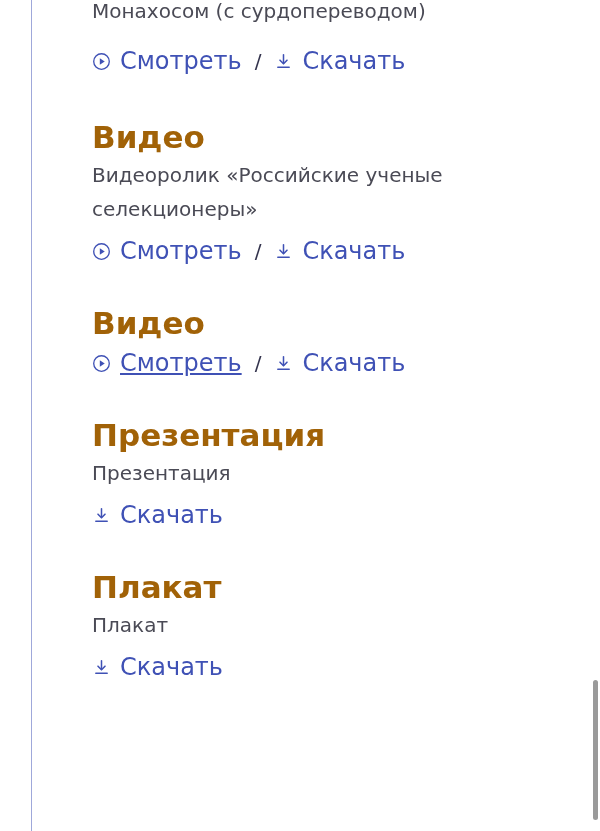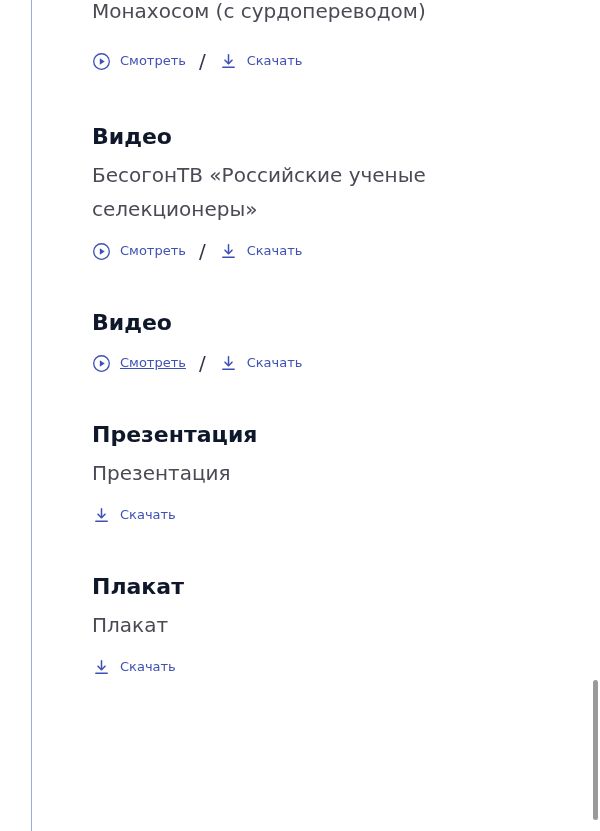--- a/index.html
+++ b/index.html
@@ -61,44 +61,44 @@
     margin: 0;
     padding-top: 0;
     position: relative;
     top: -6px;
     white-space: nowrap;
   }
   .block {
     margin-top: 0;
   }
   .block-title {
-    font-size: 22px;
+    font-size: 31px;
     font-weight: bold;
-    color: #0f172a;
+    color: #a16207;
     line-height: 30px;
     margin: 0 0 6px 0;
   }
   .block-desc {
     font-size: 20px;
     color: #4a4a55;
     line-height: 34px;
     margin: 0;
   }
   .actions {
     display: flex;
     align-items: center;
     margin-top: 12px;
     gap: 0;
   }
   .action {
     display: flex;
     align-items: center;
     text-decoration: none;
     color: #3f51b5;
-    font-size: 13px;
+    font-size: 24px;
     line-height: 26px;
   }
   .action .label {
     margin-left: 9px;
     color: #3f51b5;
   }
   .action.underlined .label {
     text-decoration: underline;
   }
   .sep {
@@ -153,21 +153,21 @@
           </svg>
         </span>
         <span class="label">Скачать</span>
       </a>
     </div>
 
     <div class="gap-lg"></div>
 
     <div class="block">
       <h3 class="block-title">Видео</h3>
-      <p class="block-desc">БесогонТВ «Российские ученые селекционеры»</p>
+      <p class="block-desc">Видеоролик «Российские ученые селекционеры»</p>
       <div class="actions">
         <a class="action" href="#">
           <span class="icon">
             <svg width="19" height="19" viewBox="0 0 20 20" fill="none" xmlns="http://www.w3.org/2000/svg">
               <circle cx="10" cy="10" r="8.2" stroke="#3f51b5" stroke-width="1.4" fill="none"></circle>
               <path d="M8.2 6.6 L13.4 10 L8.2 13.4 Z" fill="#3f51b5"></path>
             </svg>
           </span>
           <span class="label">Смотреть</span>
         </a>

